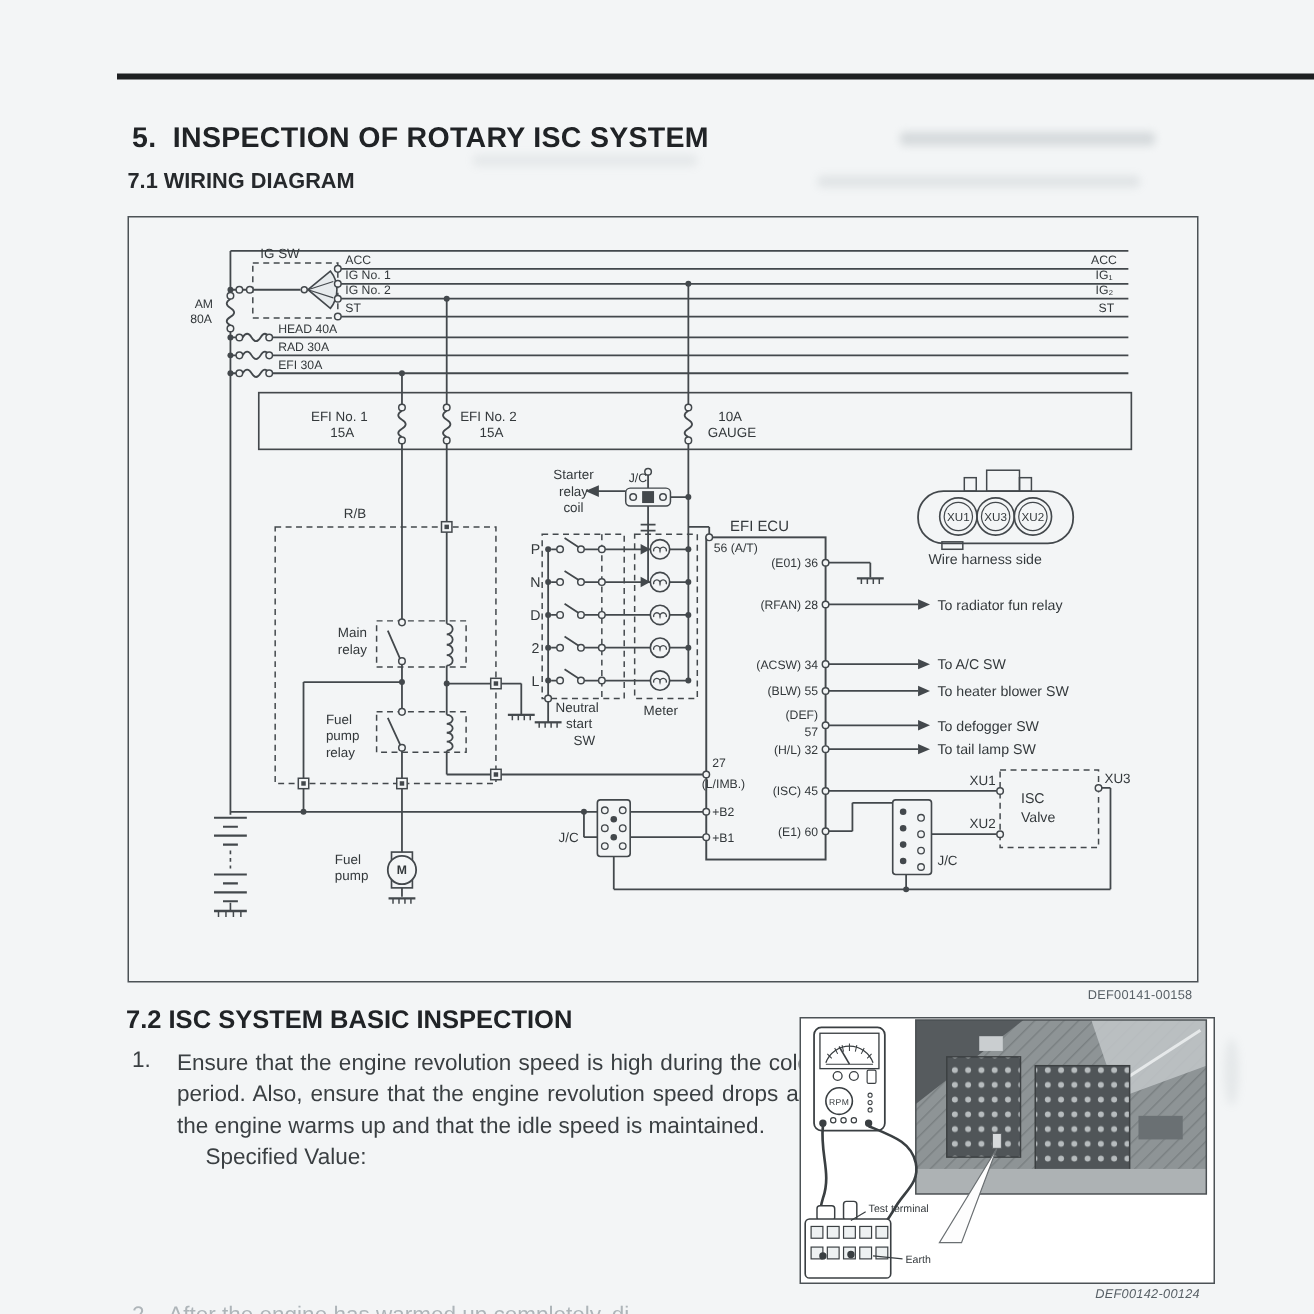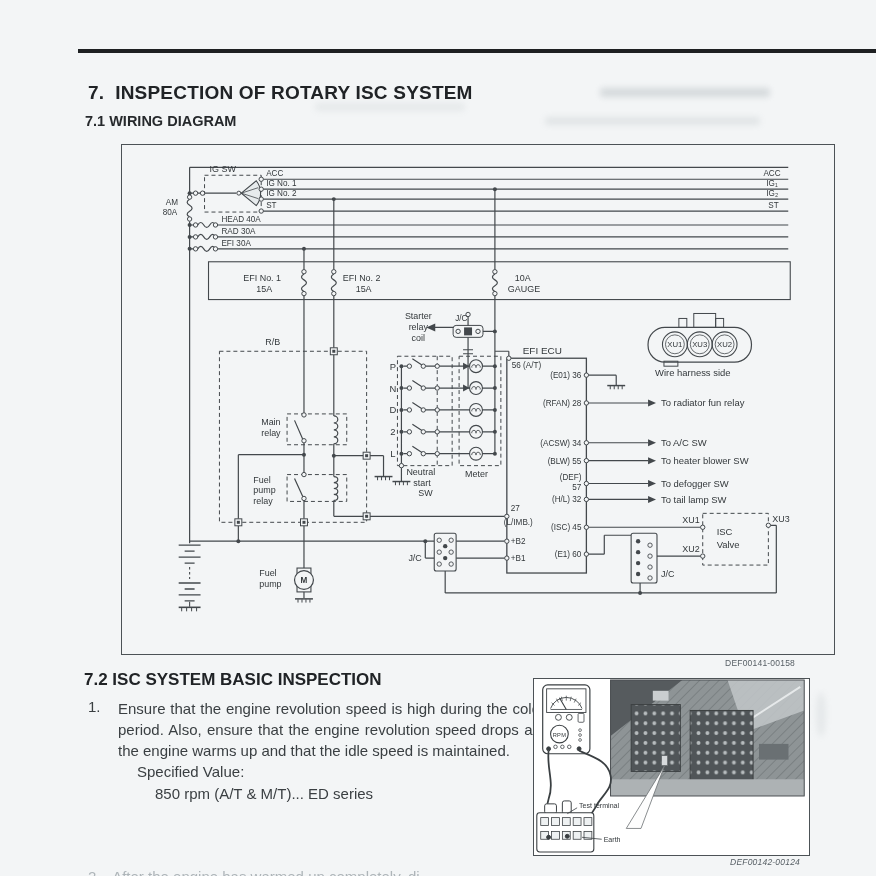--- a/index.html
+++ b/index.html
@@ -2,21 +2,21 @@
 <html><head>
 <meta charset="utf-8">
 <style>
   html,body{margin:0;padding:0;}
   .page{position:relative;width:876px;height:876px;background:#f3f5f6;overflow:hidden;
         font-family:"Liberation Sans",sans-serif;color:#33383b;}
   .page-code{position:absolute;left:78px;top:12px;font-size:31px;font-weight:bold;color:#17191b;letter-spacing:.5px;white-space:pre;}
   .rule{position:absolute;left:78px;top:49px;width:798px;height:4px;background:#1e2022;}
   .h1{position:absolute;left:88px;top:82px;font-size:19px;font-weight:bold;color:#202326;white-space:pre;letter-spacing:.2px;}
   .h2{position:absolute;left:85px;top:113px;font-size:14.5px;font-weight:bold;color:#26292c;}
-  .diagram-box{position:absolute;left:85px;top:144px;width:714px;height:511px;border:1.5px solid #4c5256;box-sizing:border-box;margin-left:36px;}
+  .diagram-box{position:absolute;left:85px;top:144px;width:714px;height:511px;border:1.5px solid #4c5256;box-sizing:border-box;}
   .ref{position:absolute;font-size:8.5px;color:#586066;letter-spacing:.2px;}
   .ref1{right:81px;top:658px;}
   .ref2{right:76px;top:857px;font-style:italic;}
   .h3{position:absolute;left:84px;top:670px;font-size:17px;font-weight:bold;color:#202326;}
   .item{position:absolute;left:88px;top:698px;display:flex;}
   .item .num{width:30px;font-size:15px;color:#3a3f42;}
   .item .itxt{width:422px;font-size:15px;line-height:21px;color:#3a3f42;text-align:justify;}
   .spec1{position:absolute;left:137px;top:763px;font-size:15px;color:#3a3f42;}
   .spec2{position:absolute;left:155px;top:785px;font-size:15px;color:#3a3f42;}
   .illus-box{position:absolute;left:533px;top:678px;width:277px;height:178px;border:1.5px solid #4c5256;background:#fff;box-sizing:border-box;}
@@ -24,21 +24,21 @@
   .bleed{position:absolute;background:#97a1a6;filter:blur(3px);border-radius:3px;}
   svg text{font-family:"Liberation Sans",sans-serif;fill:#33383b;}
   .t8{font-size:8.2px;} .t9{font-size:9px;} .t95{font-size:9.5px;} .t10{font-size:10px;}
 </style>
 </head>
 <body>
 
 <div class="page">
 
   <div class="rule"></div>
-  <div class="h1">7.  INSPECTION OF ROTARY ISC SYSTEM</div>
+  <div class="h1">5.  INSPECTION OF ROTARY ISC SYSTEM</div>
   <div class="h2">7.1 WIRING DIAGRAM</div>
 
   <div class="bleed" style="left:600px;top:88px;width:170px;height:9px;opacity:.32;"></div>
   <div class="bleed" style="left:545px;top:117px;width:215px;height:8px;opacity:.20;"></div>
   <div class="bleed" style="left:315px;top:103px;width:150px;height:8px;opacity:.14;"></div>
   <div class="bleed" style="left:816px;top:692px;width:10px;height:45px;opacity:.15;border-radius:50%;"></div>
 
   <div class="diagram-box">
   <svg width="711" height="508" viewBox="0 0 715 510">
 
@@ -409,21 +409,20 @@
   </svg>
   </div>
   <div class="ref ref1">DEF00141-00158</div>
 
   <div class="h3">7.2 ISC SYSTEM BASIC INSPECTION</div>
   <div class="item">
     <span class="num">1.</span>
     <div class="itxt">Ensure that the engine revolution speed is high during the cold period. Also, ensure that the engine revolution speed drops as the engine warms up and that the idle speed is maintained.</div>
   </div>
   <div class="spec1">Specified Value:</div>
-  <div class="spec2">850 rpm (A/T &amp; M/T)... ED series</div>
 
   <div class="illus-box">
   <svg width="274" height="175" viewBox="0 0 277 178">
     <defs>
       <pattern id="hatch" width="7" height="7" patternTransform="rotate(45)" patternUnits="userSpaceOnUse">
         <rect width="7" height="7" fill="#8e9496"></rect>
         <line x1="0" y1="0" x2="0" y2="7" stroke="#7a8082" stroke-width="2"></line>
       </pattern>
       <pattern id="pins" width="9" height="10" patternUnits="userSpaceOnUse">
         <rect width="9" height="10" fill="#50555"></rect>

